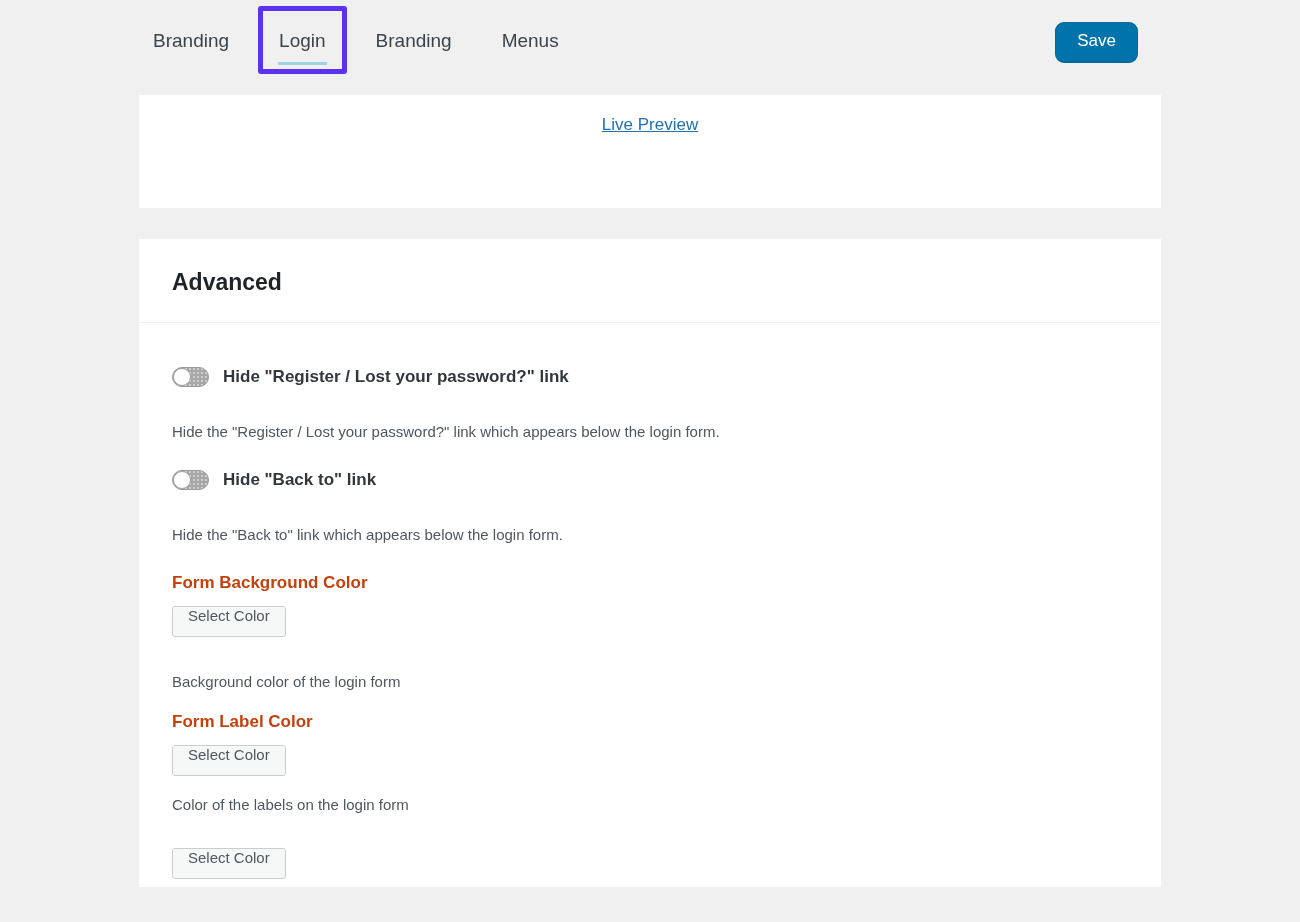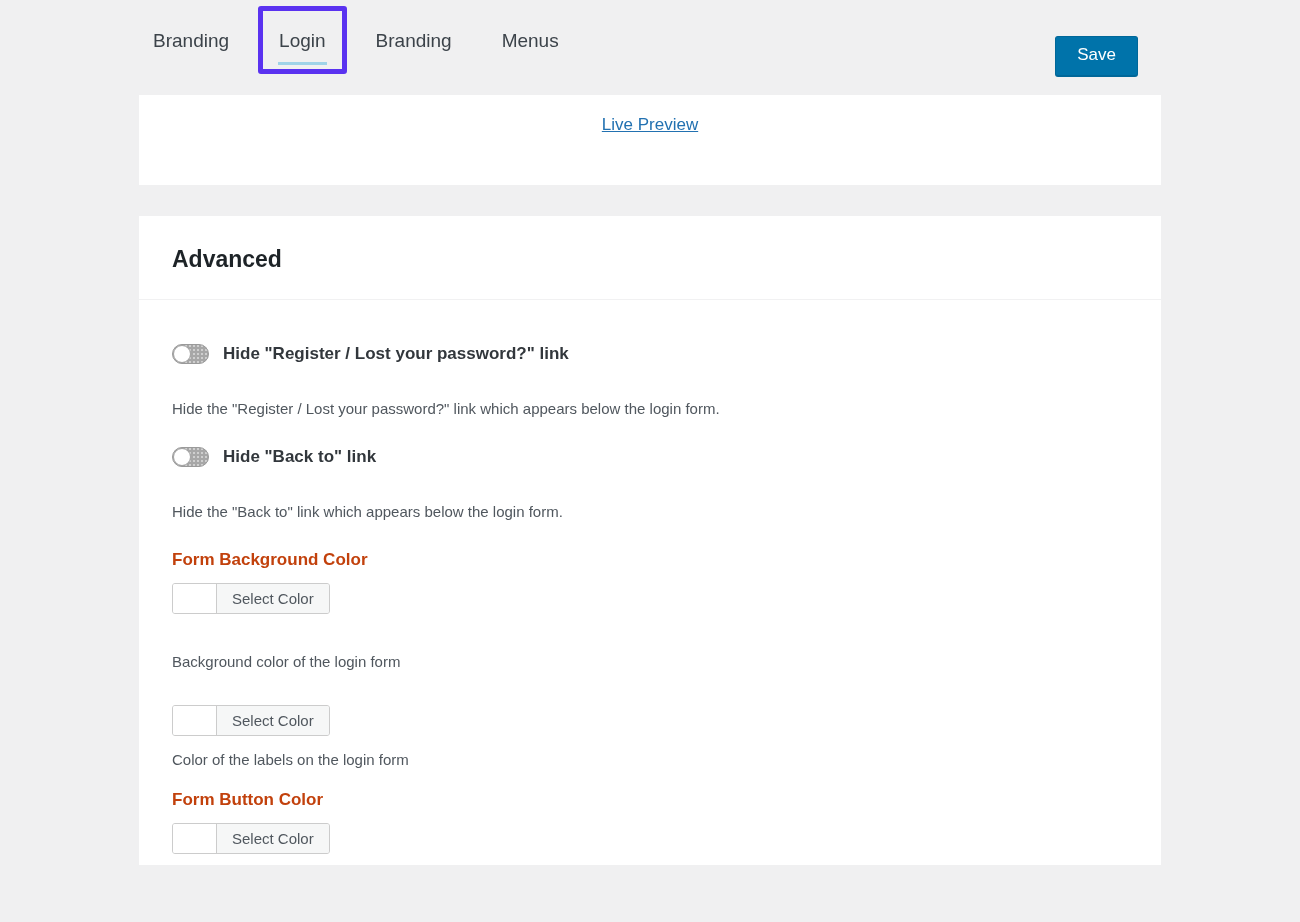--- a/index.html
+++ b/index.html
@@ -66,42 +66,42 @@
     right: 4px;
     bottom: 8px;
     border: 5px solid #5a32f0;
     border-radius: 3px;
     pointer-events: none;
   }
 
   .save-button {
     position: absolute;
     right: 162px;
-    top: 36px;
+    top: 22px;
     background: #0073aa;
     color: #ffffff;
     border: 1px solid #006799;
     border-bottom-width: 2px;
-    border-radius: 3px;
+    border-radius: 9px;
     font-size: 17px;
     font-family: "Liberation Sans", sans-serif;
     padding: 9px 21px 10px 21px;
     cursor: pointer;
     line-height: 1.1;
   }
 
   
   .card {
     background: #ffffff;
     margin: 0 auto;
     width: 1022px;
   }
 
   .preview-card {
-    height: 90px;
+    height: 113px;
     display: flex;
     align-items: flex-start;
     justify-content: center;
   }
 
   .live-preview-link {
     margin-top: 20px;
     font-size: 17px;
     color: #2271b1;
     text-decoration: underline;
@@ -187,20 +187,21 @@
 
   .color-picker {
     display: inline-flex;
     align-items: stretch;
     margin-top: 13px;
     border: 1px solid #cccccc;
     border-radius: 3px;
     overflow: hidden;
     background: #f6f7f7;
     height: 31px;
+    flex-direction: column;
   }
 
   .color-swatch {
     width: 44px;
     background: #ffffff;
     border-right: 1px solid #cccccc;
     cursor: pointer;
   }
 
   .color-button {
@@ -284,31 +285,31 @@
       <div class="color-picker">
         <div class="color-swatch"></div>
         <button class="color-button">Select Color</button>
       </div>
       <div class="desc" style="">Background color of the login form</div>
     </div>
 
     <div class="spacer-22"></div>
 
     <div class="field">
+      <div class="section-label">Form Label Color</div>
       <div class="color-picker">
         <div class="color-swatch"></div>
         <button class="color-button">Select Color</button>
       </div>
-      <div class="desc" style="margin-top:12px">Color of the labels on the login form</div>
+      <div class="desc" style="margin-top:20px">Color of the labels on the login form</div>
     </div>
 
     <div class="spacer-22"></div>
 
     <div class="field">
-      <div class="section-label">Form Button Color</div>
       <div class="color-picker">
         <div class="color-swatch"></div>
         <button class="color-button">Select Color</button>
       </div>
     </div>
 
   </div>
 </div>
 
 </body></html>

